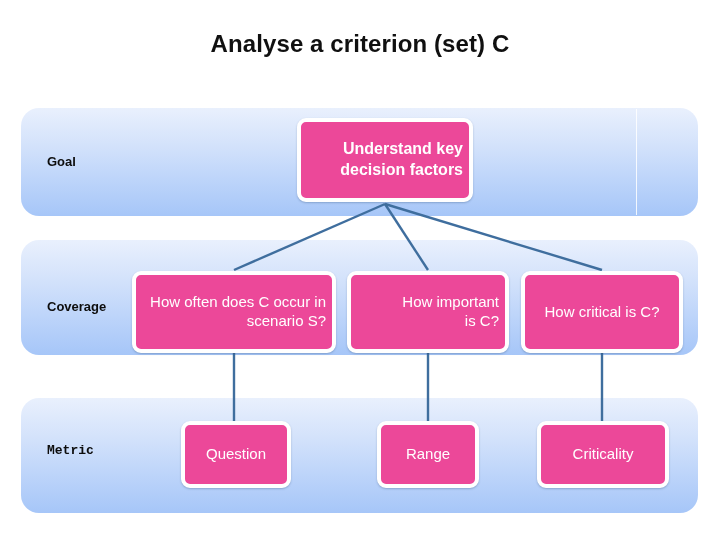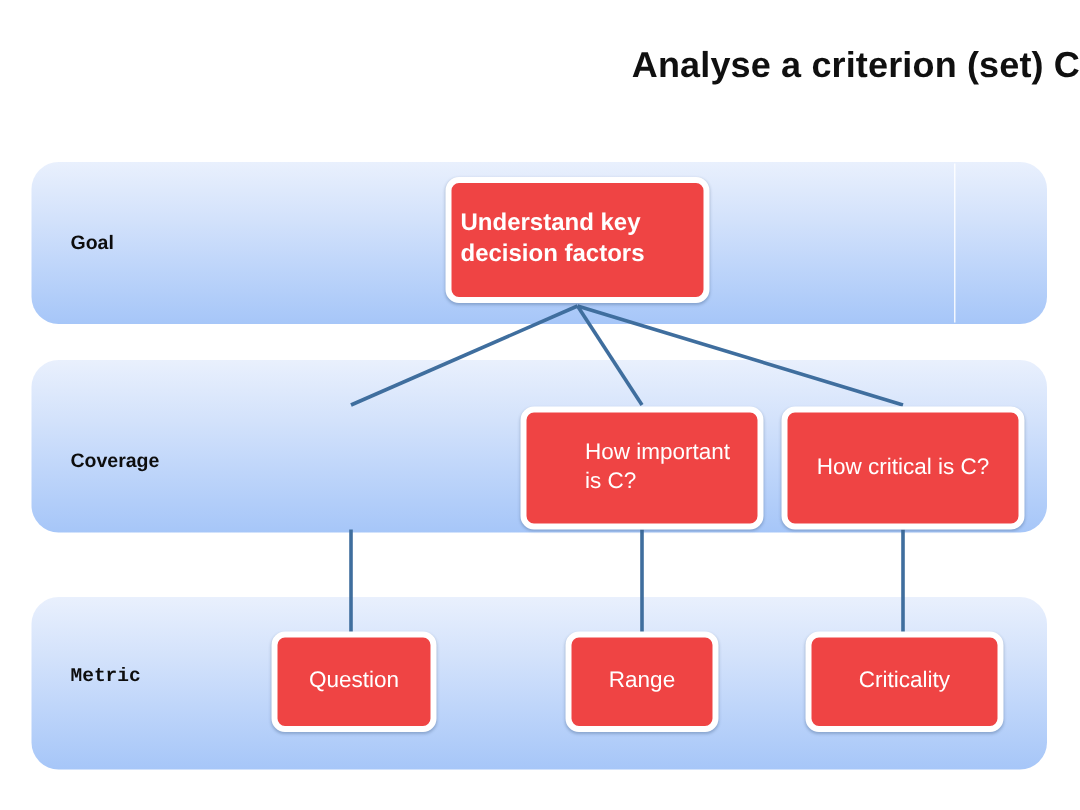--- a/index.html
+++ b/index.html
@@ -19,21 +19,21 @@
     height: 540px;
     background: #ffffff;
   }
 
   
   .slide-title {
     position: absolute;
     left: 0;
     top: 30px;
     width: 720px;
-    text-align: right;
+    text-align: center;
     font-size: 24px;
     font-weight: bold;
     color: #101010;
     letter-spacing: 0.1px;
     white-space: nowrap;
   }
 
   
   .band {
     position: absolute;
@@ -75,28 +75,28 @@
     left: 552px;
     top: 372px;
     width: 132px;
     height: 1px;
     background: rgba(255,255,255,0.8);
   }
 
   
   .node {
     position: absolute;
-    background: #ef4444;
+    background: #ec4899;
     border: 4px solid #ffffff;
     border-radius: 9px;
     box-sizing: border-box;
     display: flex;
     align-items: center;
     justify-content: center;
-    text-align: left;
+    text-align: right;
     color: #ffffff;
     font-size: 15px;
     line-height: 1.25;
     padding: 2px 6px;
     box-shadow: 0 1px 2px rgba(40,70,110,0.30);
     z-index: 3;
   }
   .node-goal {
     left: 297px; top: 118px;
     width: 176px; height: 84px;
@@ -142,20 +142,21 @@
   </svg>
 
   <div class="band band-goal"></div>
   <div class="goal-divider"></div>
   <div class="band-label label-goal">Goal</div>
   <div class="node node-goal">Understand key decision factors</div>
 
   <div class="band band-question"></div>
   <div class="question-hairline"></div>
   <div class="band-label label-question">Coverage</div>
+  <div class="node node-q1">How often does C occur in scenario S?</div>
   <div class="node node-q2">How important is C?</div>
   <div class="node node-q3">How critical is C?</div>
 
   <div class="band band-metric"></div>
   <div class="band-label label-metric">Metric</div>
   <div class="node node-m1">Question</div>
   <div class="node node-m3">Criticality</div>
   <div class="node node-m2">Range</div>
 
 </div>

